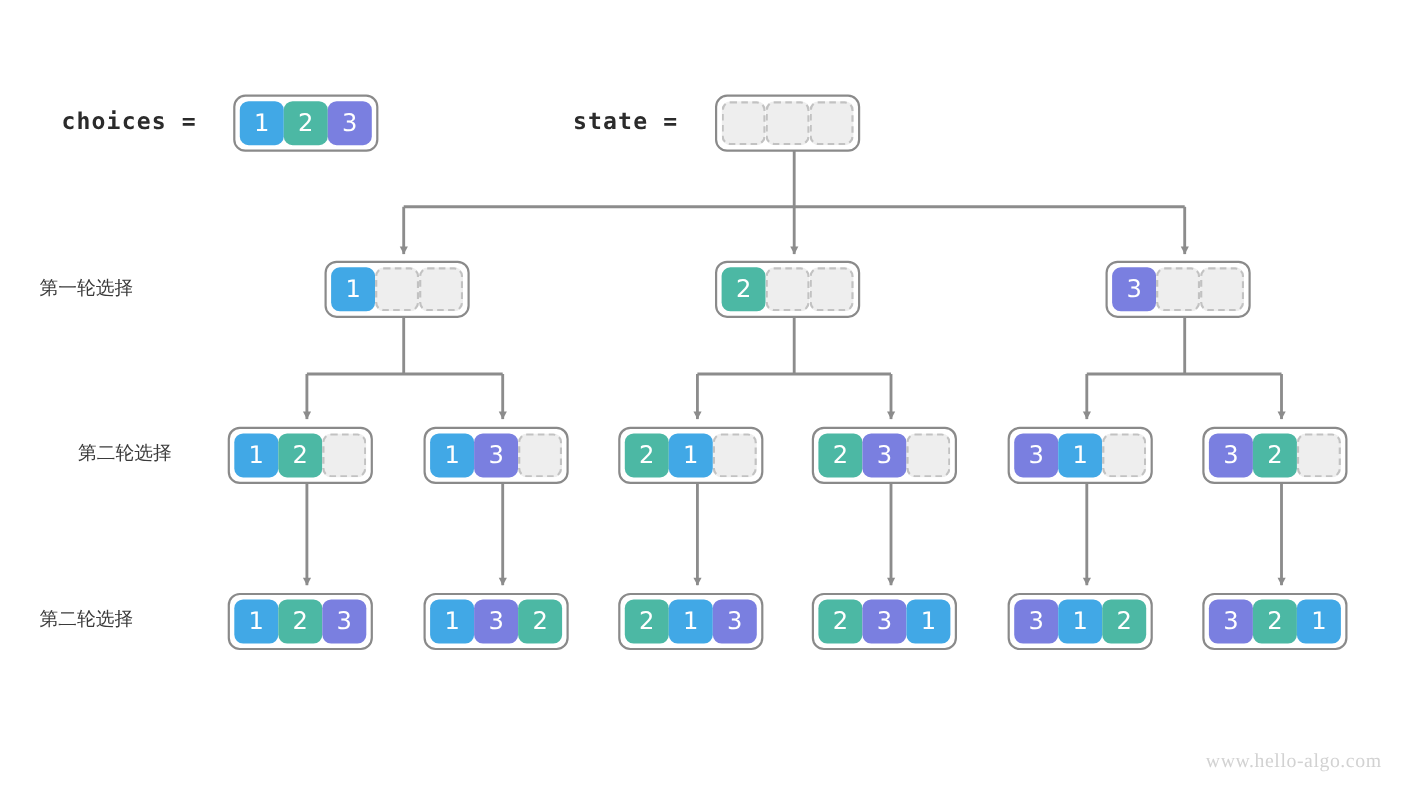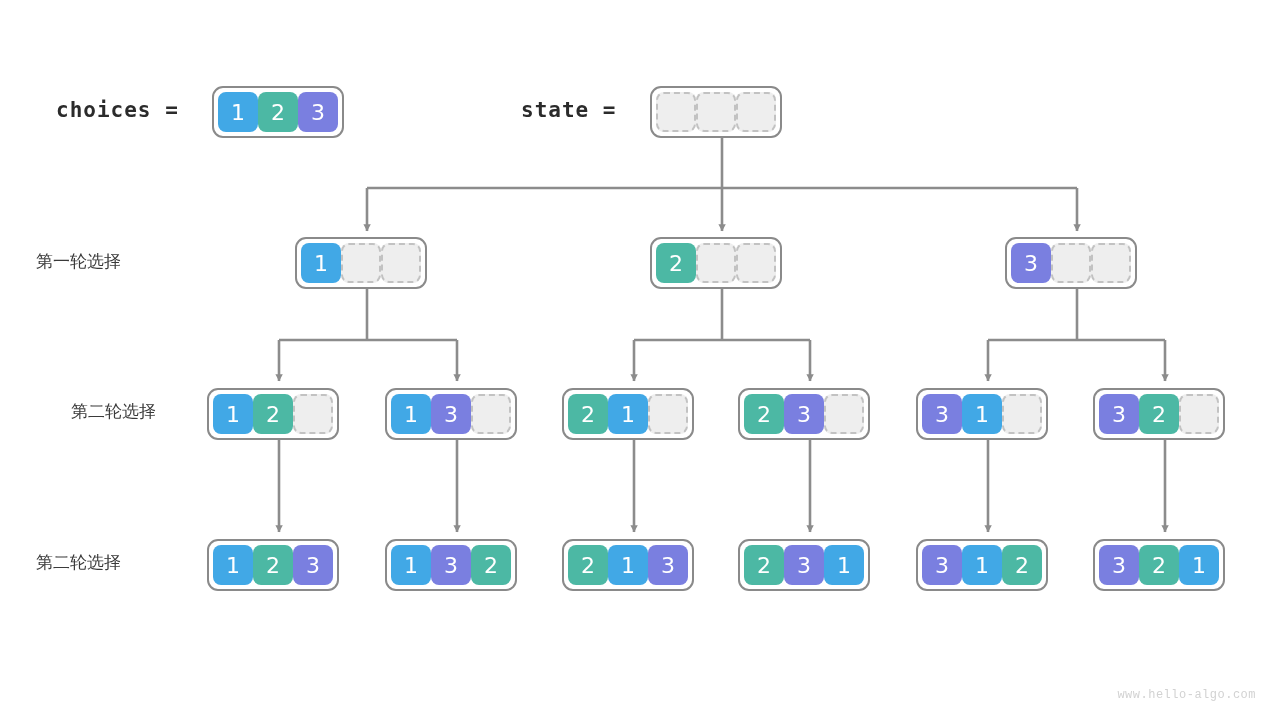--- a/index.html
+++ b/index.html
@@ -52,22 +52,22 @@
     font-family:"DejaVu Sans","Liberation Sans",sans-serif;
   }
   .cell.empty{
     background:#eeeeee;
     border:2px dashed #c2c2c2;
     color:transparent;
   }
   .watermark{
     position:absolute;
     right:24px;bottom:18px;
-    font-family:Liberation Mono, monospace;
-    font-size:12px;
+    font-family:Liberation Serif, serif;
+    font-size:18px;
     color:#d2d2d2;
     letter-spacing:.5px;
   }
 </style>
 </head>
 <body>
 
 <div id="stage">
 
   <svg class="wires" viewBox="0 0 1280 720" xmlns="http://www.w3.org/2000/svg">

